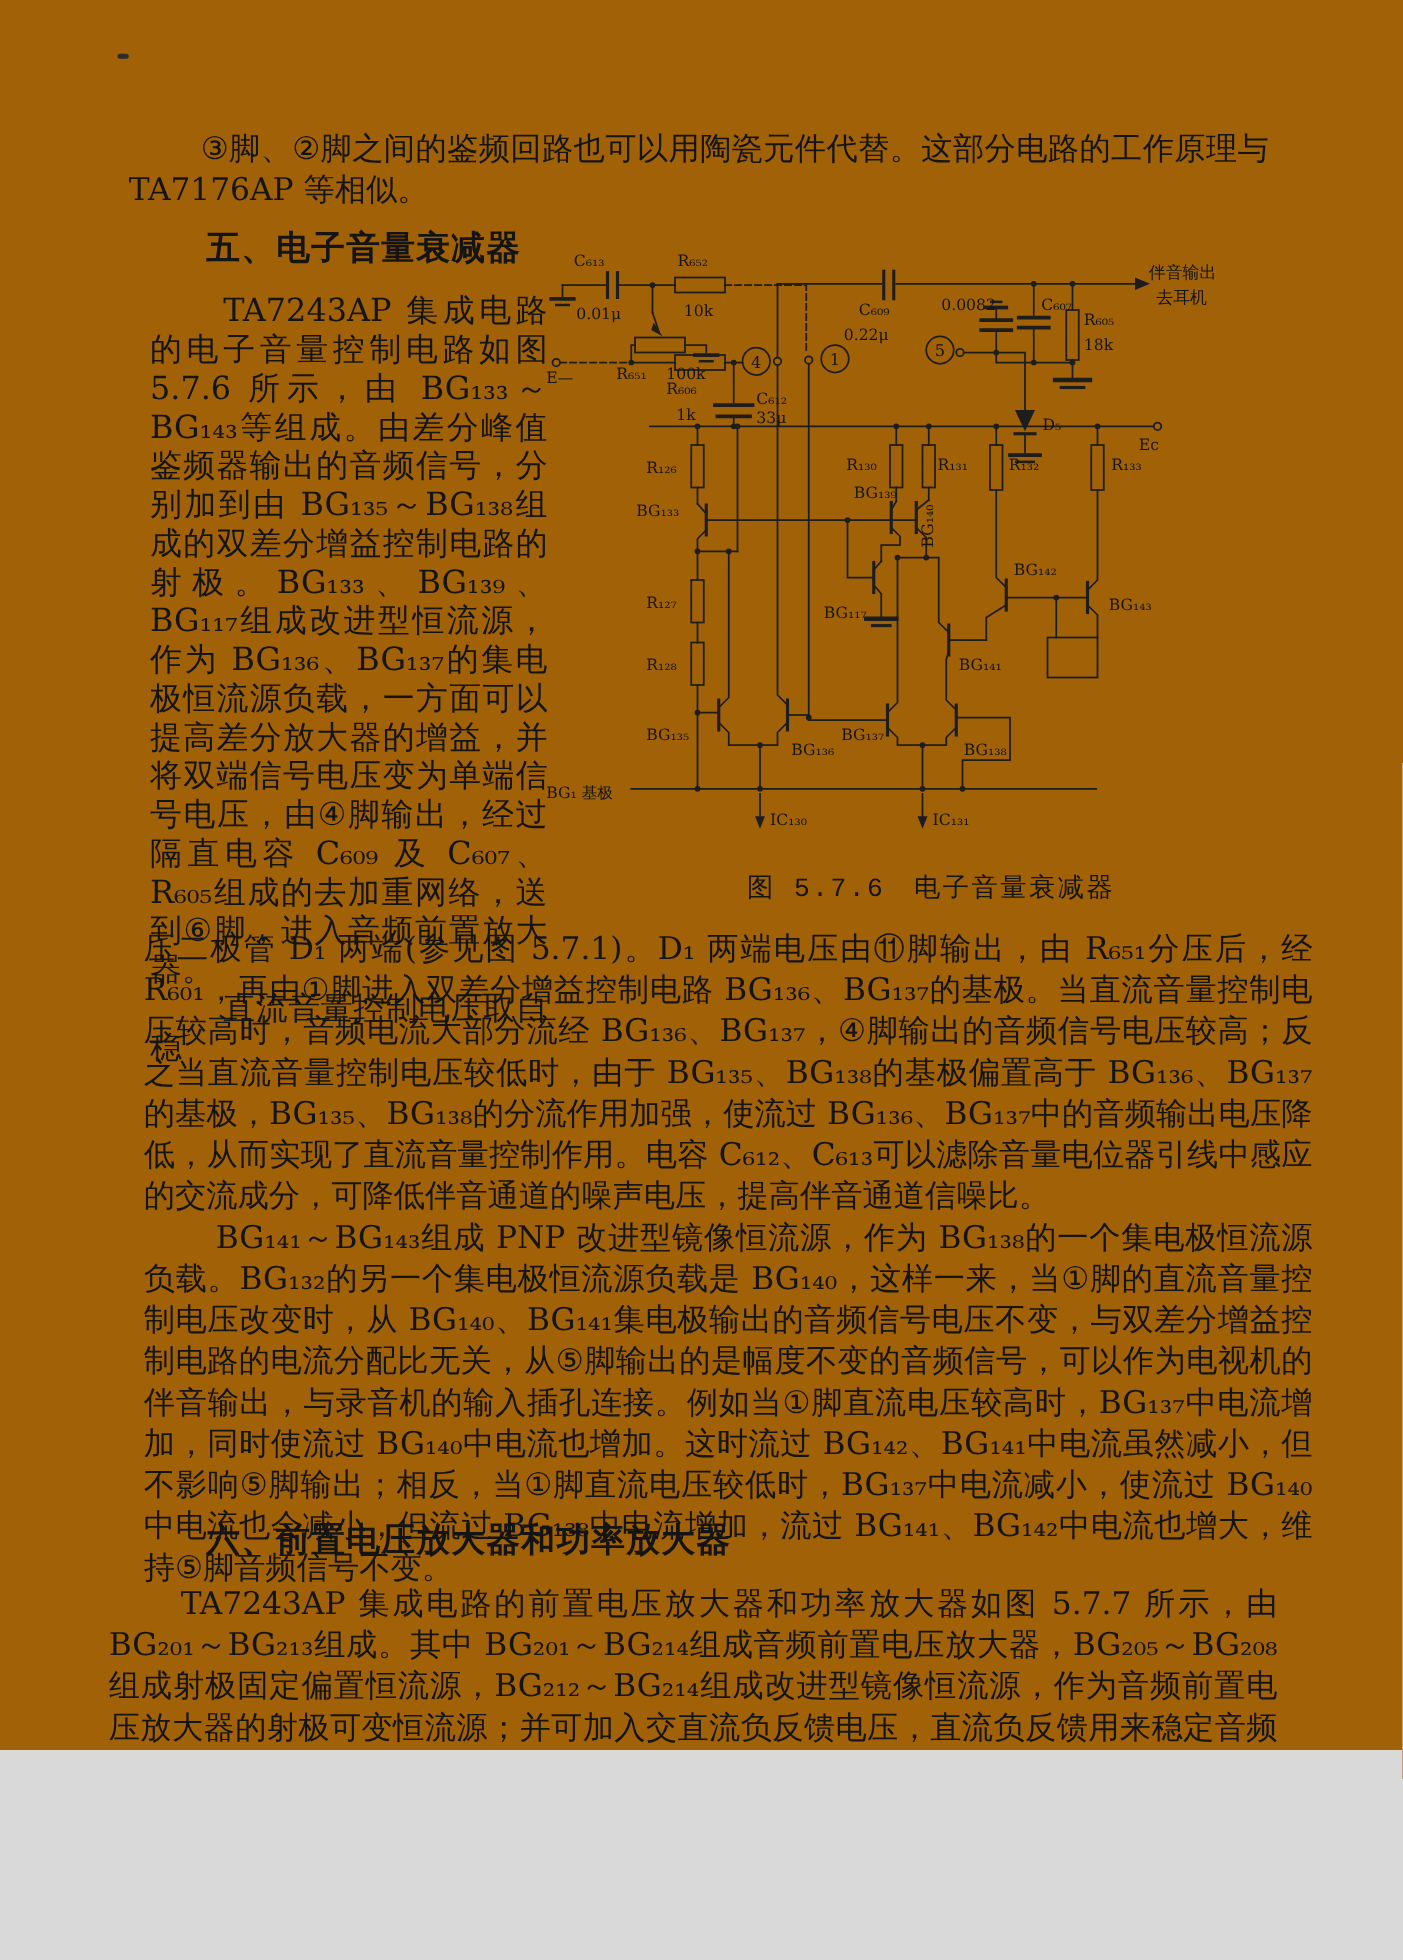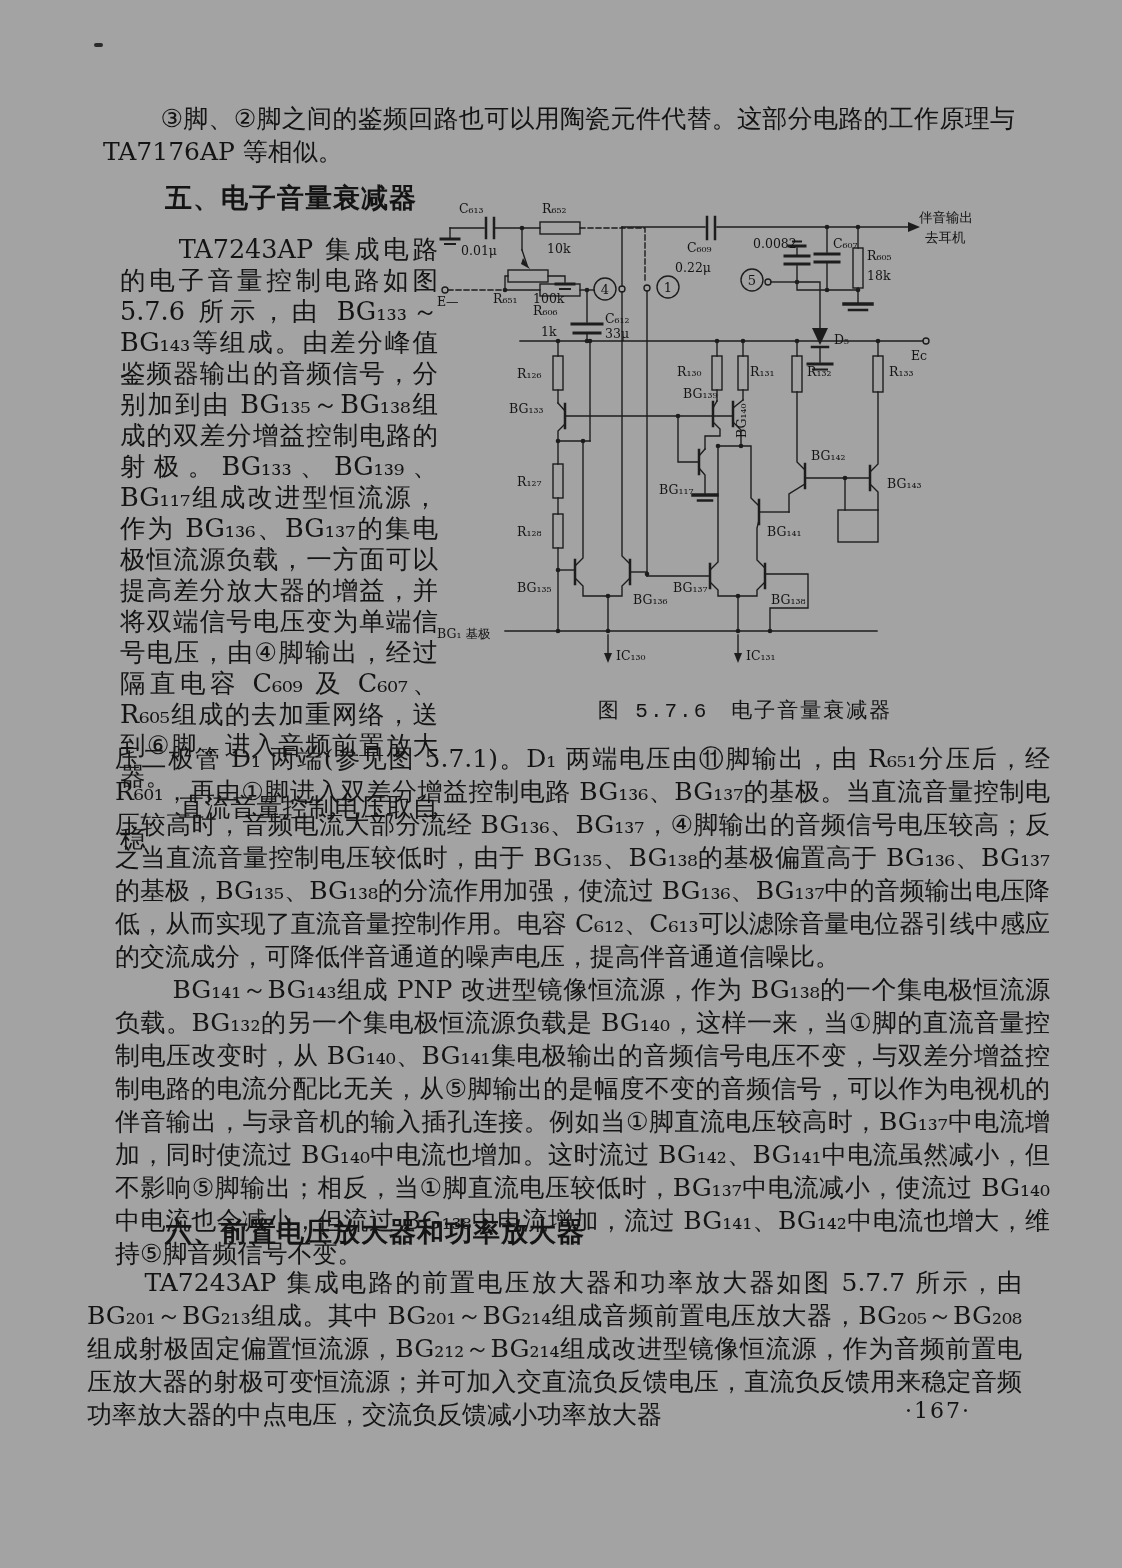--- a/index.html
+++ b/index.html
@@ -1,16 +1,16 @@
 <!DOCTYPE html>
 <html><head>
 <meta charset="utf-8">
 <style>
   html,body{margin:0;padding:0;background:#d9d9d9;}
-  .page{position:relative;width:1122px;height:1568px;background:#a3a3a3;overflow:hidden;
+  .page{position:relative;width:1122px;height:1400px;background:#a16207;overflow:hidden;
         font-family:"DejaVu Serif","DejaVu Sans",serif;color:#141414;}
   .abs{position:absolute;}
   .body-text{font-size:25px;line-height:33px;text-align:justify;}
   .leftcol{font-size:25.5px;line-height:31px;text-align:justify;}
   .indent{text-indent:2.3em;}
   .para{margin:0;}
   .heading{font-family:"DejaVu Sans","Liberation Sans",sans-serif;font-weight:bold;font-size:27px;letter-spacing:1px;}
   .caption{font-size:21px;letter-spacing:2px;text-align:center;width:100%;font-family:Liberation Mono, monospace;}
   .pagenum{font-size:22px;letter-spacing:2px;}
   .speck{width:9px;height:4px;background:#2b2b2b;border-radius:2px;}

